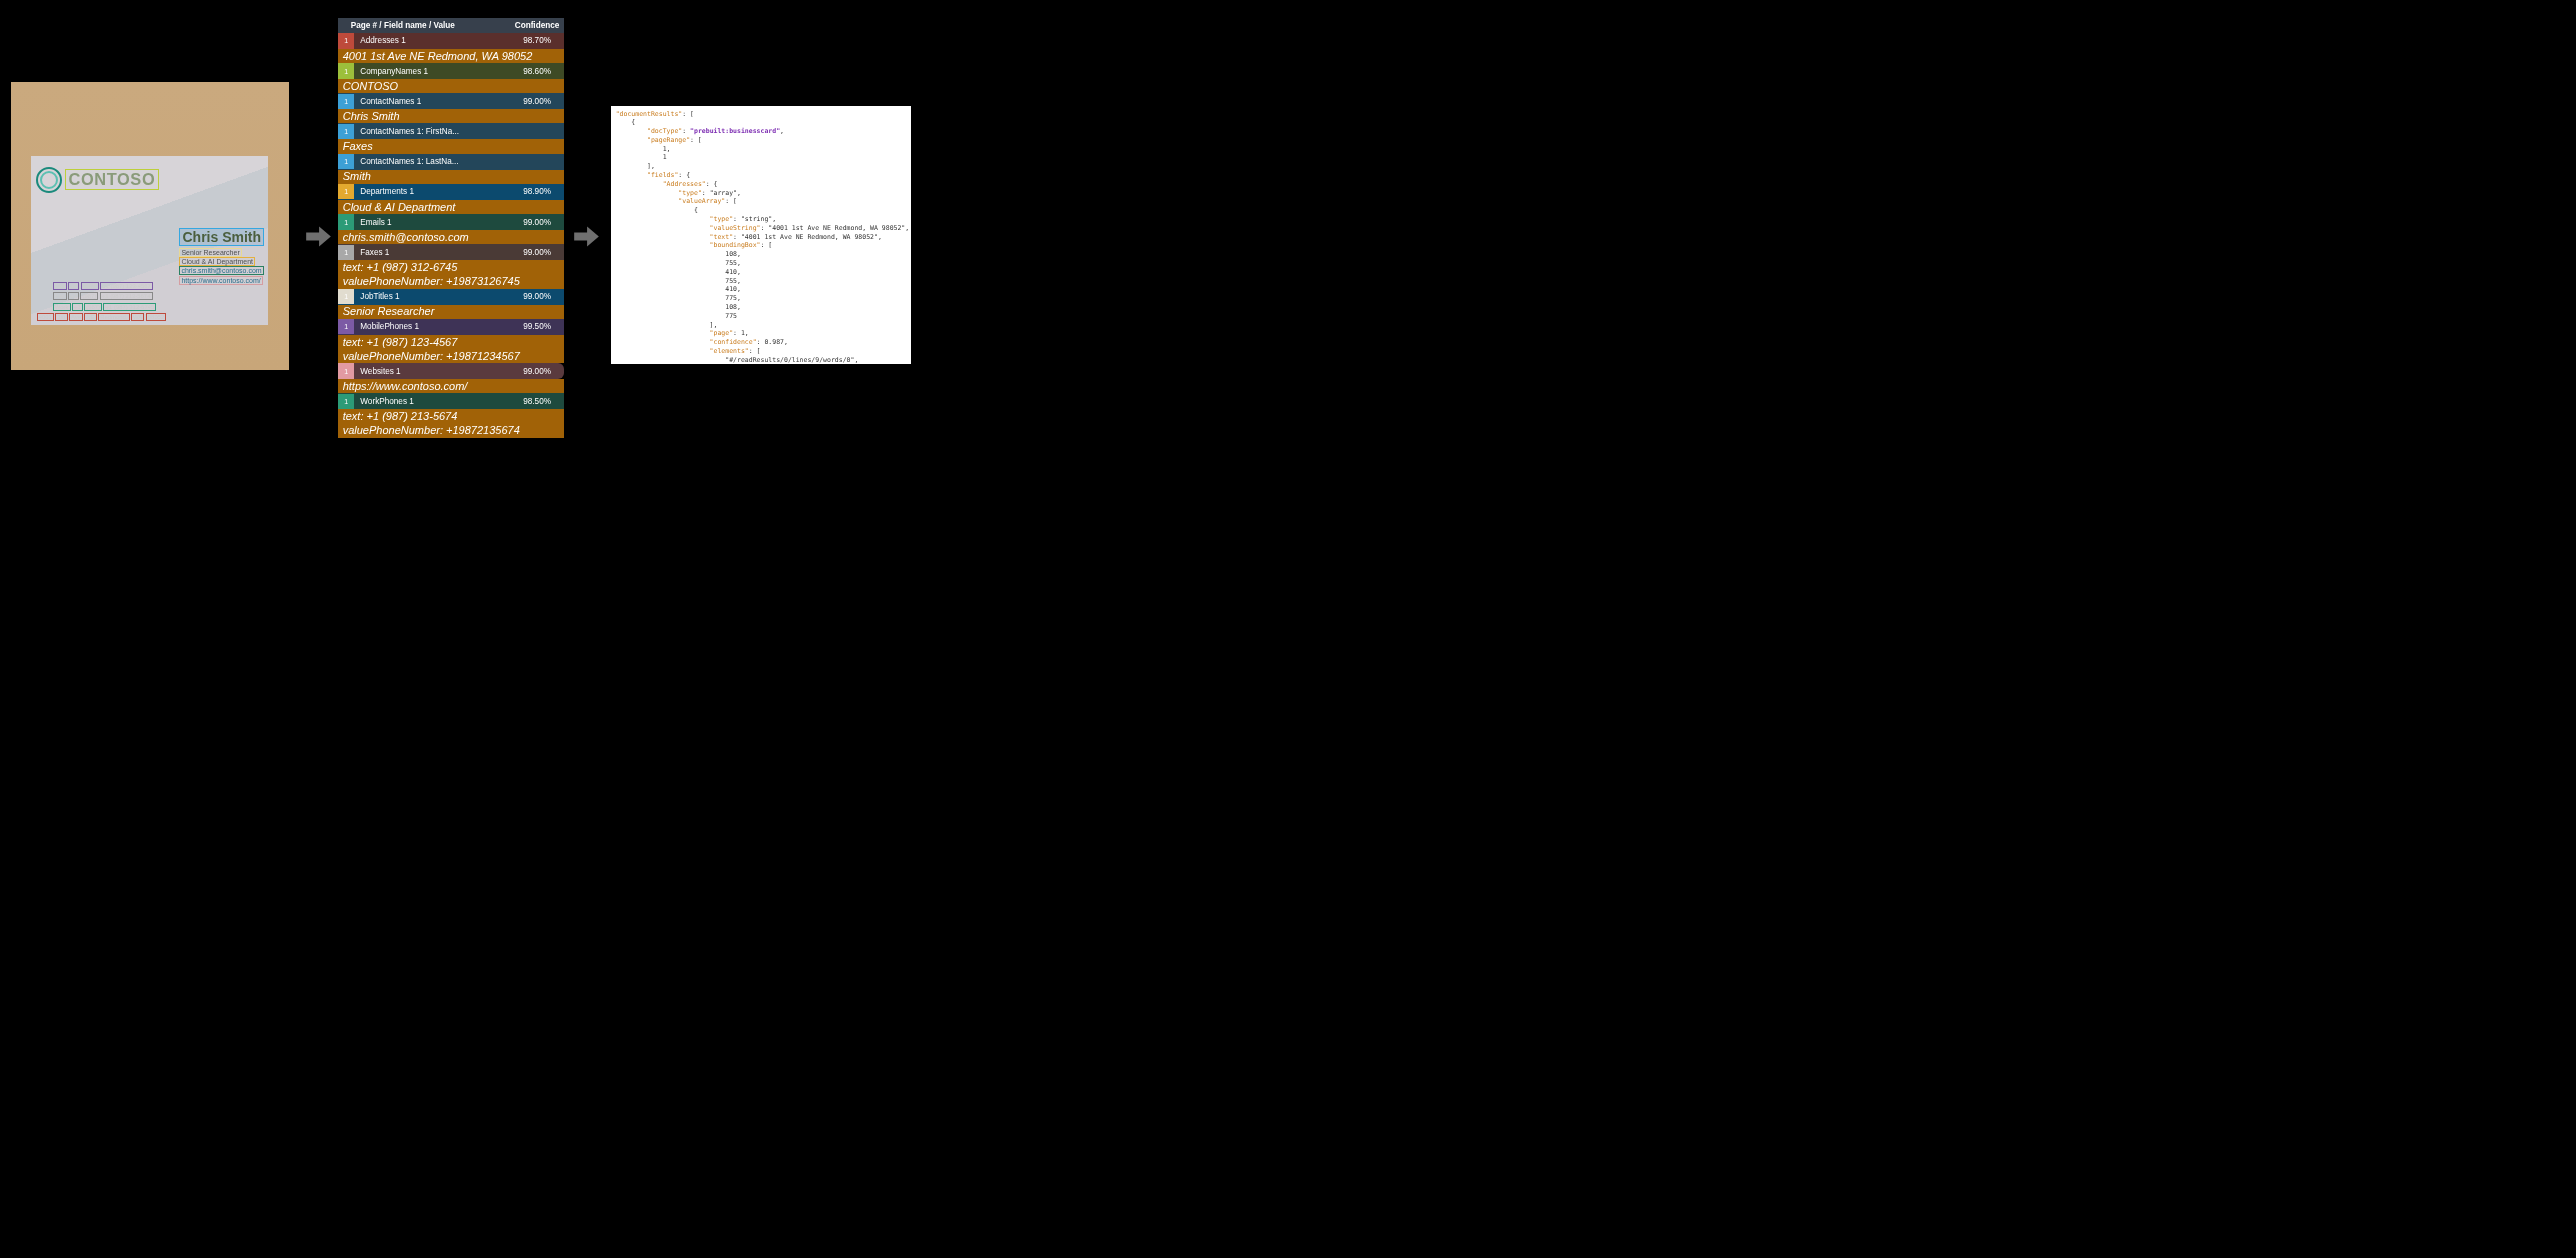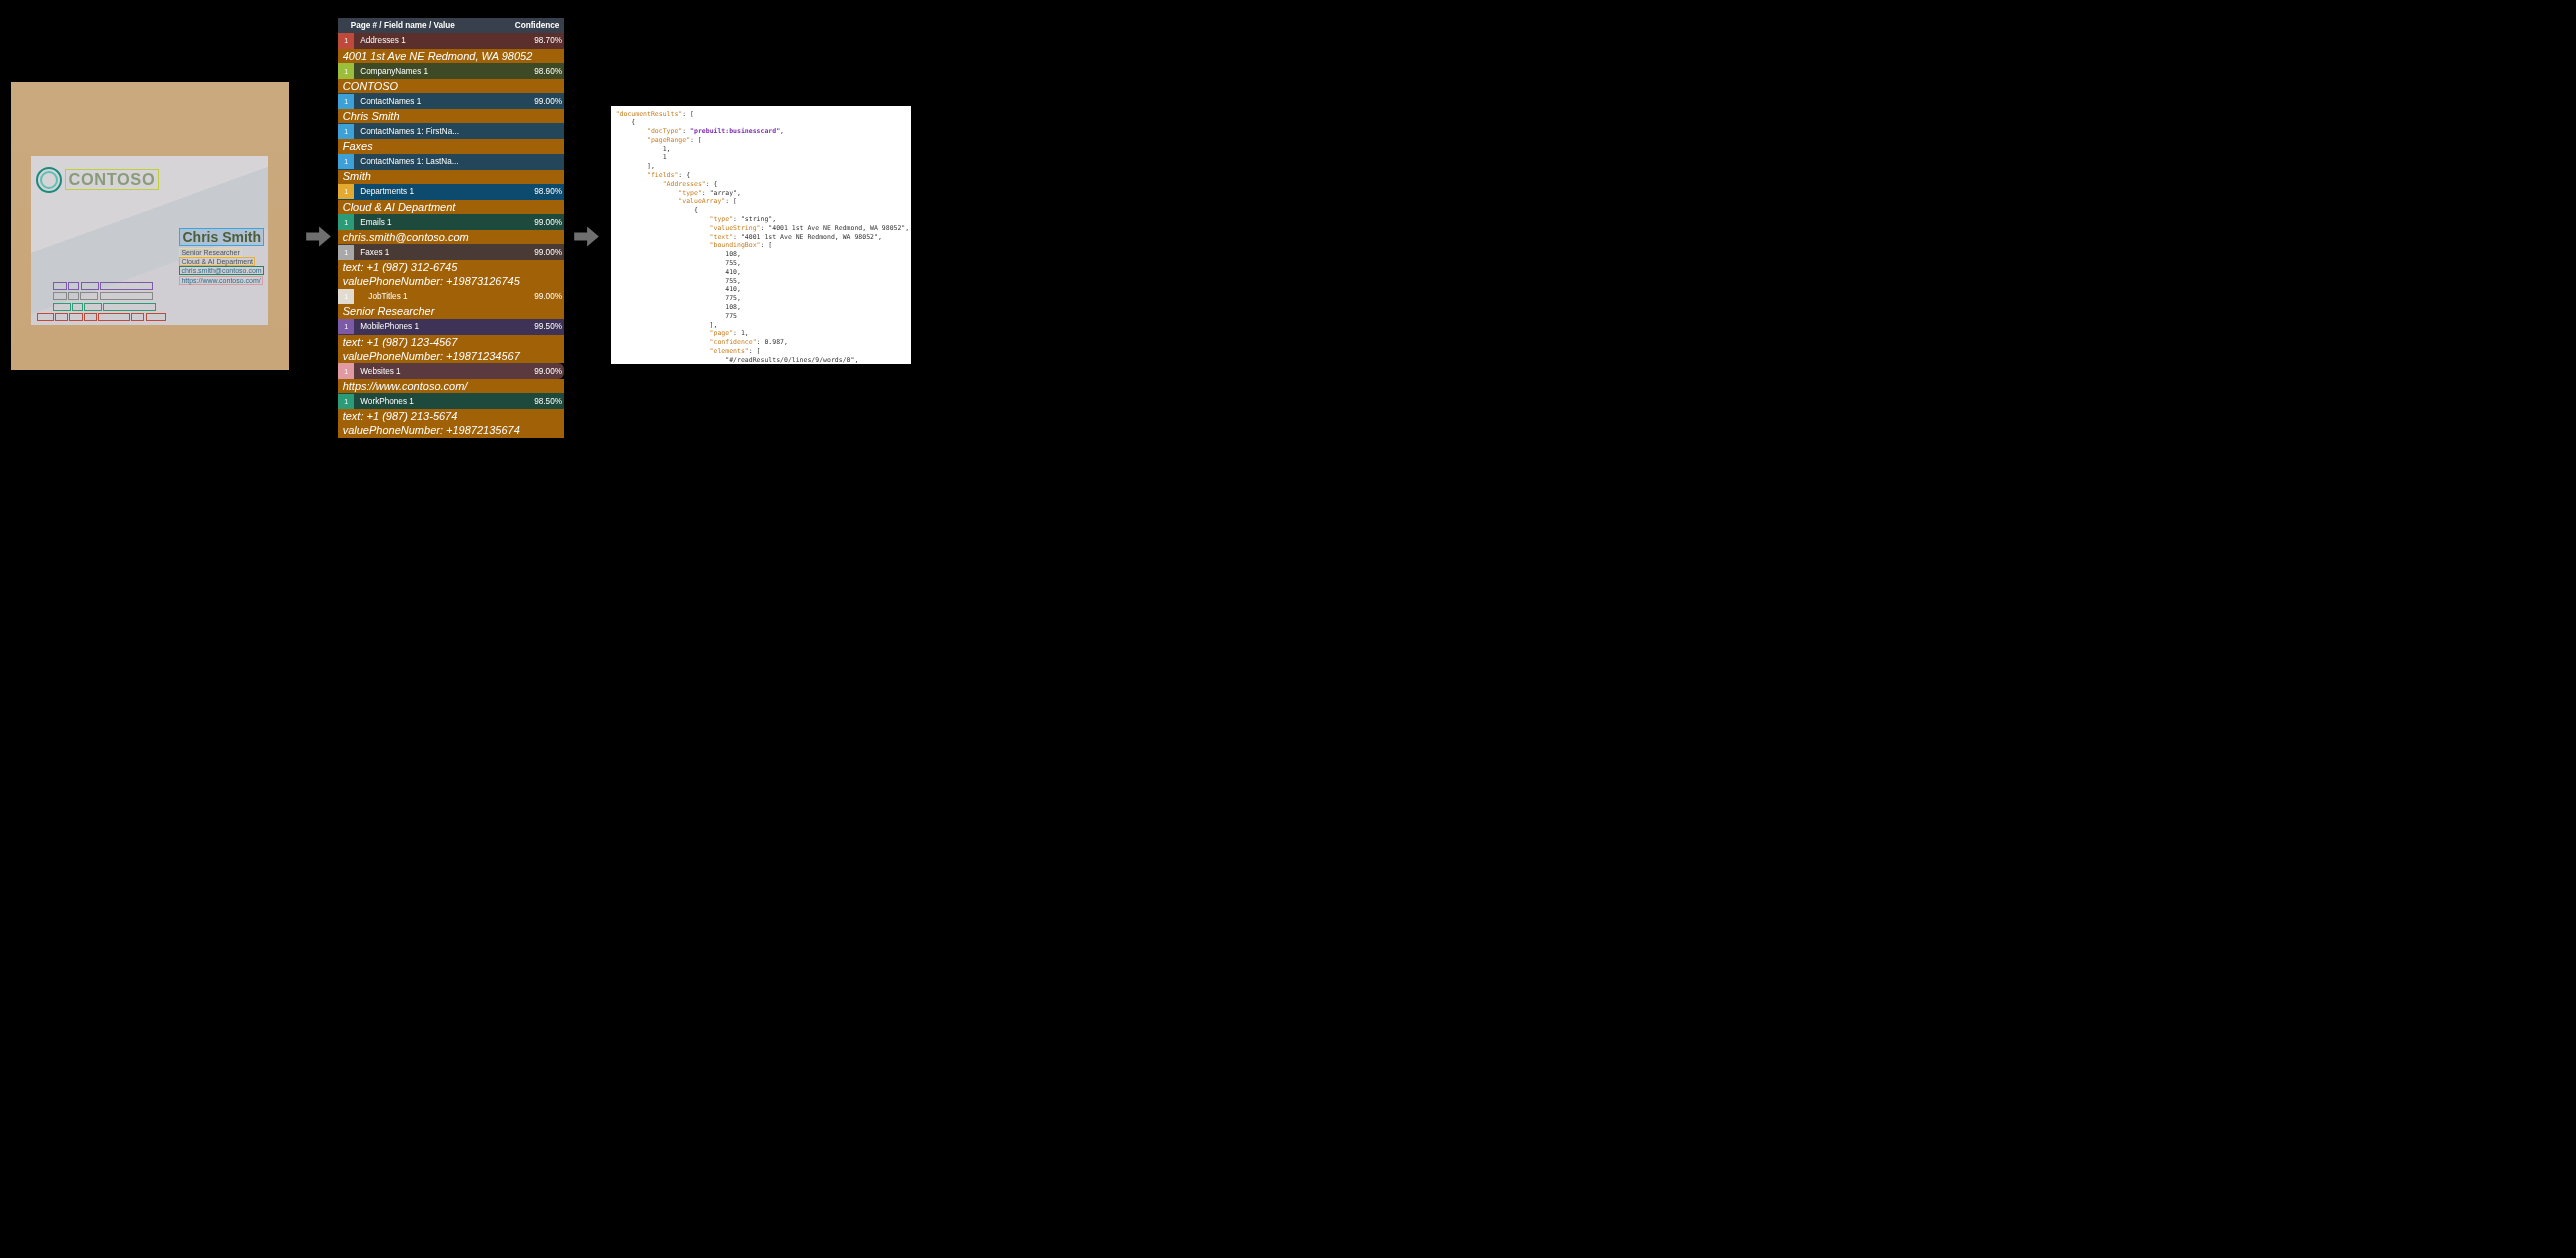--- a/index.html
+++ b/index.html
@@ -87,21 +87,21 @@
     display:flex; align-items:center; height:16px;
   }
   .row-field .page-badge{
     width:16.4px; height:15.3px; display:flex; align-items:center; justify-content:center;
     font-size:7px; color:#fff;
   }
   .row-field .field-name{
     flex:1; padding-left:5.9px; white-space:nowrap; overflow:hidden; text-overflow:ellipsis;
   }
   .row-field .conf{
-    padding-right:2px;
+    padding-right:13px;
   }
   .row-value{
     background:#a16207; padding:1.8px 4.7px; font-size:11px; line-height:10.6px;font-style:italic;
   }
 
   
   .right-panel{
     position:absolute; left:611px; top:106px;
     width:300px; height:258px;
     background:#fff;
@@ -201,21 +201,21 @@
         <div class="conf">99.00%</div>
       </div>
       <div class="row-value">chris.smith@contoso.com</div>
       <div class="row-field" style="background: rgb(74, 58, 54);">
         <div class="page-badge" style="background: rgb(168, 168, 168);">1</div>
         <div class="field-name">Faxes 1</div>
         <div class="conf">99.00%</div>
       </div>
       <div class="row-value">text: +1 (987) 312-6745</div>
       <div class="row-value">valuePhoneNumber: +19873126745</div>
-      <div class="row-field" style="background: #a16207; gap: 8px;">
+      <div class="row-field" style="background: #0c4a6e;">
         <div class="page-badge" style="background: rgb(225, 220, 207);">1</div>
         <div class="field-name">JobTitles 1</div>
         <div class="conf">99.00%</div>
       </div>
       <div class="row-value">Senior Researcher</div>
       <div class="row-field" style="background: rgb(62, 51, 86);">
         <div class="page-badge" style="background: rgb(124, 90, 165);">1</div>
         <div class="field-name">MobilePhones 1</div>
         <div class="conf">99.50%</div>
       </div>

